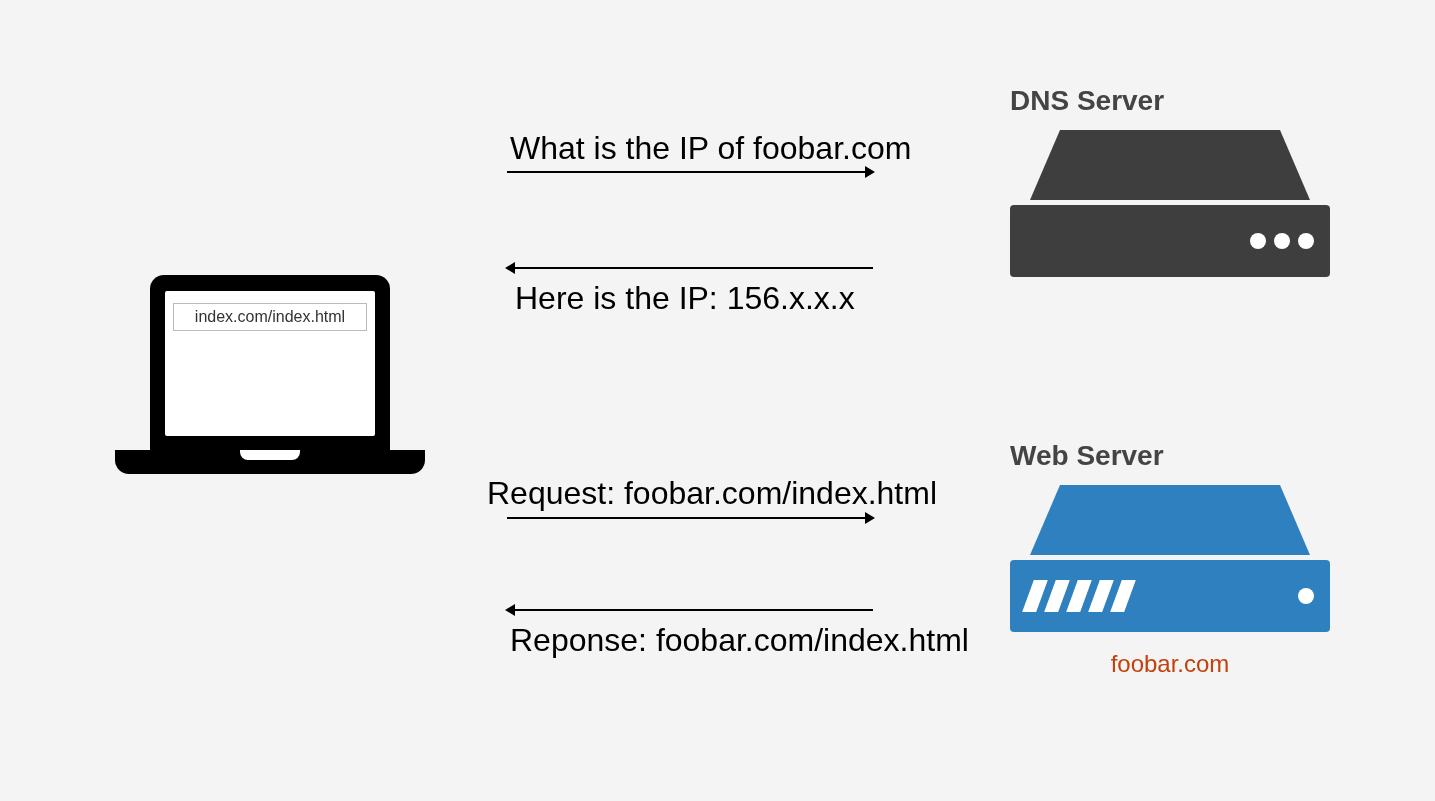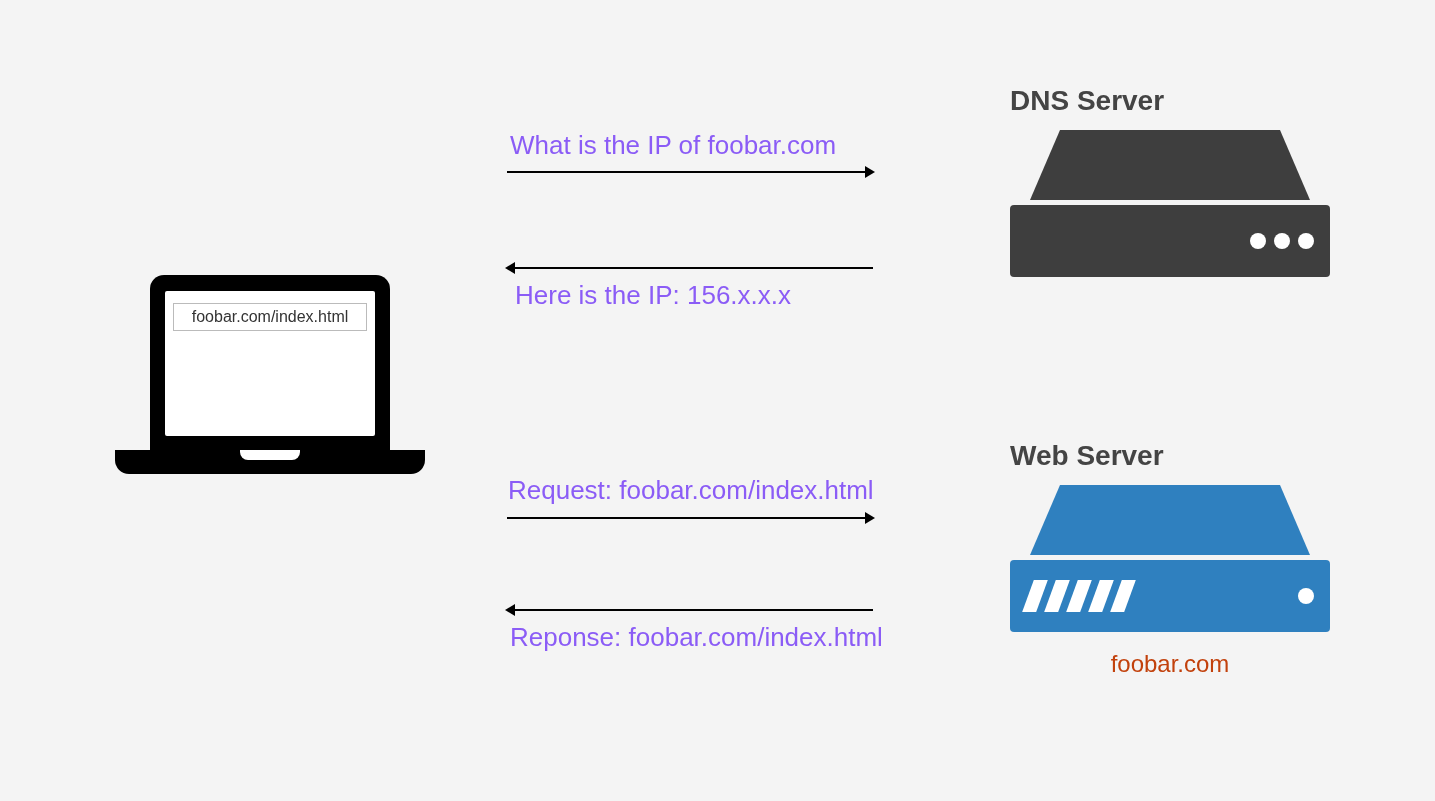--- a/index.html
+++ b/index.html
@@ -7,22 +7,22 @@
     margin: 0;
     width: 1435px;
     height: 801px;
     background: #f4f4f4;
     font-family: "Helvetica Neue", Helvetica, Arial, sans-serif;
     position: relative;
     color: #444;
   }
   .label {
     position: absolute;
-    font-size: 26px;
-    color: #8b5cf6;
+    font-size: 32px;
+    color: #000000;
   }
   .title {
     position: absolute;
     font-size: 28px;
     font-weight: 700;
     color: #444;
   }
   .caption {
     position: absolute;
     font-size: 24px;
@@ -116,21 +116,21 @@
     background: #fff;
     transform: skewX(-20deg);
   }
 </style>
 </head>
 <body>
 
 <div class="laptop">
   <div class="screen-outer"></div>
   <div class="screen-inner"></div>
-  <div class="urlbar">foobar.com/index.html</div>
+  <div class="urlbar">index.com/index.html</div>
   <div class="base"></div>
   <div class="notch"></div>
 </div>
 
 <div class="title" style="left:1010px; top:85px; width:320px; ">DNS Server</div>
 
 <div class="server dark" style="left:1010px; top:120px;">
   <svg class="abs" width="320" height="90" viewBox="0 0 320 90">
     <polygon class="top" points="50,10 270,10 300,80 20,80"></polygon>
   </svg>
@@ -164,21 +164,21 @@
       <span></span>
       <span></span>
       <span></span>
       <span></span>
   </div>
   <div class="led" style="left:288px;"></div>
 </div>
 
 <div class="caption" style="left:1010px; top:650px; width:320px;">foobar.com</div>
 
-<div class="label" style="left:508px; top:475px;">Request: foobar.com/index.html</div>
+<div class="label" style="left:487px; top:475px;">Request: foobar.com/index.html</div>
 <svg class="abs" style="left:505px; top:508px;" width="370" height="20">
   <line x1="2" y1="10" x2="360" y2="10" stroke="#000" stroke-width="2"></line>
   <polygon points="360,4 370,10 360,16" fill="#000"></polygon>
 </svg>
 
 <svg class="abs" style="left:505px; top:600px;" width="370" height="20">
   <line x1="10" y1="10" x2="368" y2="10" stroke="#000" stroke-width="2"></line>
   <polygon points="10,4 0,10 10,16" fill="#000"></polygon>
 </svg>
 <div class="label" style="left:510px; top:622px;">Reponse: foobar.com/index.html</div>

